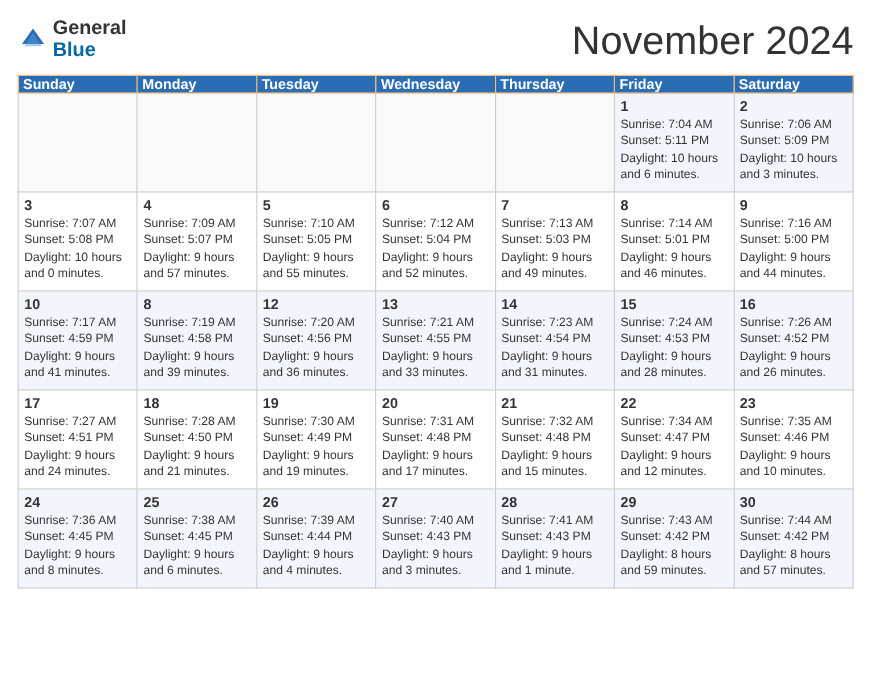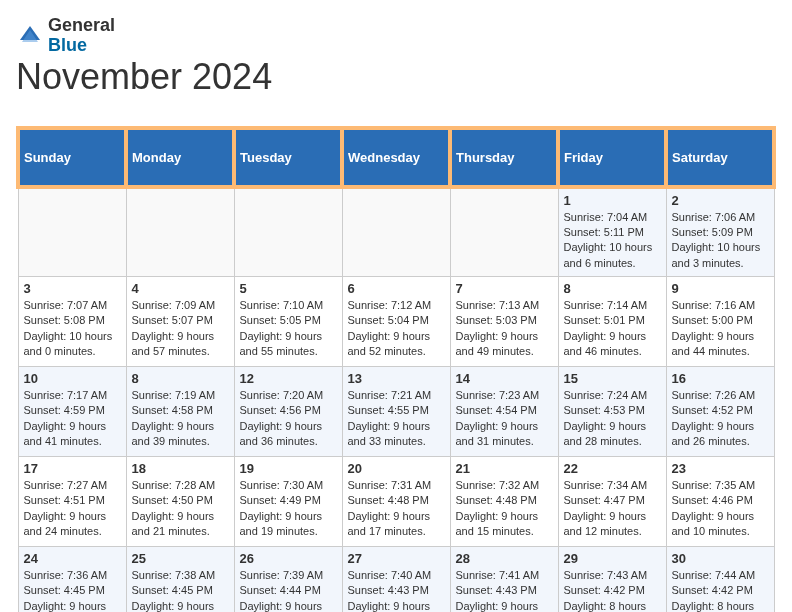--- a/index.html
+++ b/index.html
@@ -7,22 +7,21 @@
       font-family: Arial, sans-serif;
       background: #fff;
       width: 792px;
       min-height: 612px;
       padding: 16px;
     }
     .header {
       display: flex;
       align-items: flex-start;
       justify-content: space-between;
-      margin-bottom: 28px;
-      flex-direction: column;
+      margin-bottom: 10px;
     }
     .logo {
       display: flex;
       align-items: center;
       gap: 4px;
     }
     .logo-text {
       font-size: 18px;
       font-weight: bold;
       line-height: 1.1;
@@ -48,25 +47,25 @@
     table {
       width: 100%;
       border-collapse: collapse;
       table-layout: fixed;
     }
     thead tr {
       background-color: #2a6db5;
       color: #fff;
     }
     thead th {
-      padding: 20px 4px;
+      padding: 0 4px;
       font-size: 13px;
       font-weight: bold;
       text-align: left;
-      border: 4px solid #fdba74;
+      border: 1px solid #fdba74;
     }
     tbody tr {
       vertical-align: top;
     }
     tbody tr:nth-child(odd) {
       background-color: #f2f6fc;
     }
     tbody tr:nth-child(even) {
       background-color: #ffffff;
     }

